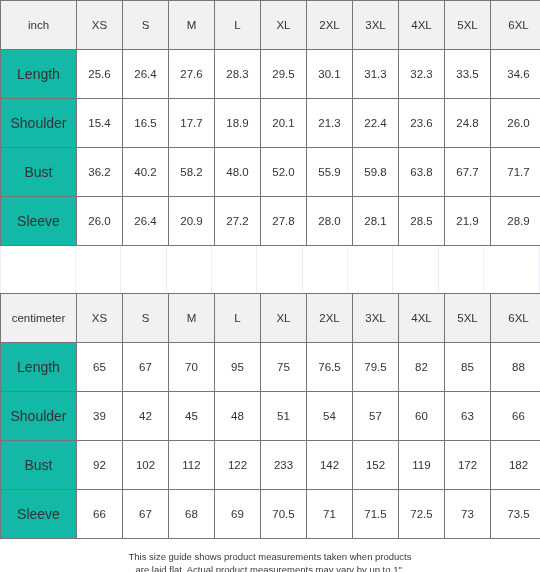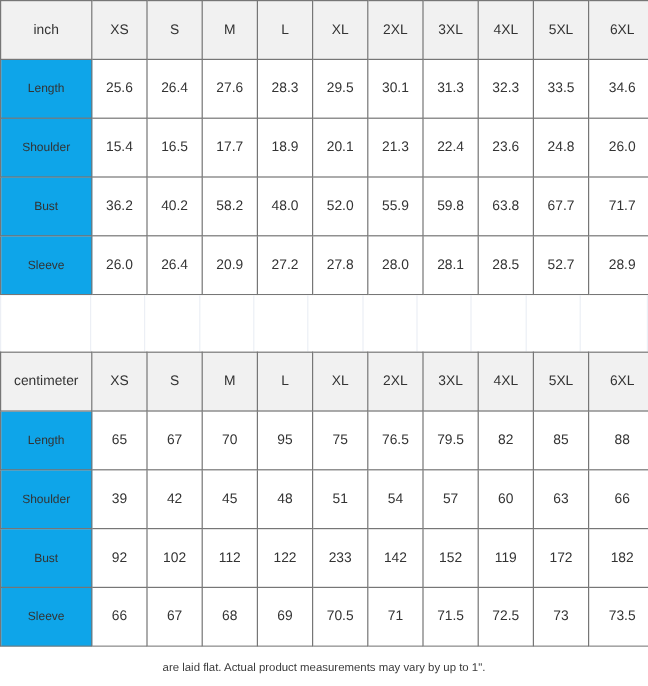--- a/index.html
+++ b/index.html
@@ -46,22 +46,22 @@
   }
 
   
   table.size-table thead th {
     background: #f1f1f1;
     font-size: 11.5px;
   }
 
   
   table.size-table tbody th.row-label {
-    background: #0ea5e9;
-    font-size: 10px;
+    background: #14b8a6;
+    font-size: 14px;
   }
 
   
   col.col-label  { width: 76px; }
   col.col-size   { width: 46px; }
   col.col-size-last { width: 56px; }
 
   
   .table-gap {
     width: 540px;
@@ -171,21 +171,21 @@
       <tr>
         <th class="row-label">Sleeve</th>
         <td>26.0</td>
         <td>26.4</td>
         <td>20.9</td>
         <td>27.2</td>
         <td>27.8</td>
         <td>28.0</td>
         <td>28.1</td>
         <td>28.5</td>
-        <td>52.7</td>
+        <td>21.9</td>
         <td>28.9</td>
       </tr>
     </tbody>
   </table>
 
   <div class="table-gap">
     <div class="gap-cell gap-label"></div>
     <div class="gap-cell gap-size"></div>
     <div class="gap-cell gap-size"></div>
     <div class="gap-cell gap-size"></div>
@@ -277,16 +277,17 @@
         <td>71</td>
         <td>71.5</td>
         <td>72.5</td>
         <td>73</td>
         <td>73.5</td>
       </tr>
     </tbody>
   </table>
 
   <div class="footnote">
+    <span class="fn-line">This size guide shows product measurements taken when products</span>
     <span class="fn-line">are laid flat. Actual product measurements may vary by up to 1".</span>
   </div>
 
 </div>
 
 </body></html>

